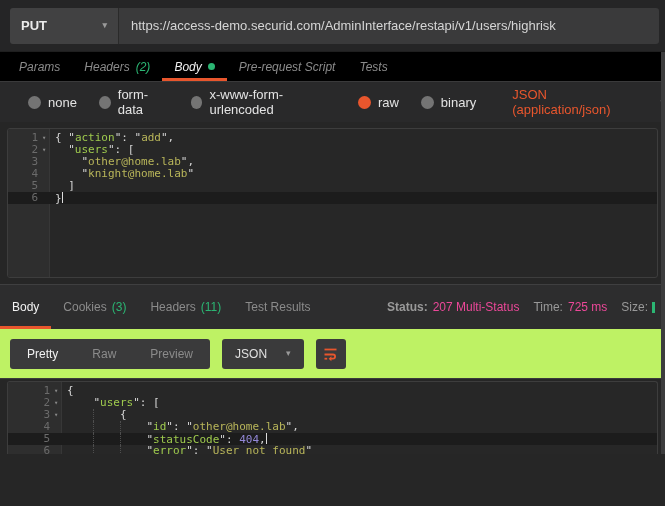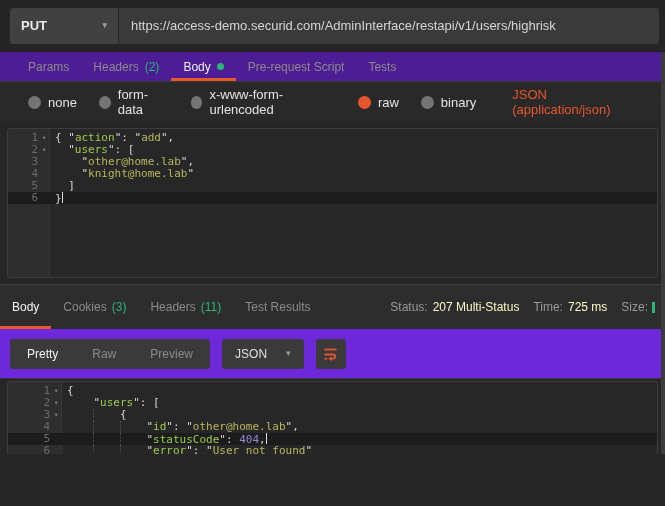--- a/index.html
+++ b/index.html
@@ -17,22 +17,22 @@
             padding:0 6px 0 10px; border-bottom:1px solid #1f1f1f; flex:0 0 auto; }
   .method-select { width:108px; height:36px; background:#414142; border-radius:3px 0 0 3px;
             display:flex; align-items:center; justify-content:space-between; padding:0 11px;
             color:#ececec; font-size:13px; font-weight:bold; cursor:pointer; }
   .chev { font-size:9px; color:#9a9a9a; line-height:1; }
   .url-field { flex:1; height:36px; background:#3a3a3b; border-left:1px solid #2a2a2a;
             border-radius:0 3px 3px 0; display:flex; align-items:center; padding:0 12px;
             color:#d5d5d5; font-size:13px; white-space:nowrap; overflow:hidden; }
 
   
-  .req-tabs { height:30px; background:#4c1d95; border-bottom:1px solid #3a3a3b;
-            display:flex; align-items:stretch; padding-left:16px; font-size:12px; color:#8b8b8b; flex:0 0 auto; }
+  .req-tabs { height:30px; background:#000000; border-bottom:1px solid #3a3a3b;
+            display:flex; align-items:stretch; padding-left:7px; font-size:12px; color:#8b8b8b; flex:0 0 auto;font-style:italic; }
   .rtab { display:flex; align-items:center; gap:6px; padding:3px 12px 0 12px;
             border-bottom:3px solid transparent; cursor:pointer; }
   .rtab.active { color:#f0f0f0; border-bottom-color:#e8562d; }
   .dot { width:7px; height:7px; border-radius:50%; background:#2bb673; }
   .count { color:#2bb673; }
 
   
   .body-type-row { height:40px; background:#29292a; display:flex; align-items:center;
             gap:22px; padding-left:28px; font-size:13px; color:#e3e3e3; flex:0 0 auto; }
   .opt { display:flex; align-items:center; cursor:pointer; }
@@ -72,27 +72,27 @@
   
   .resp-meta { height:45px; background:#2d2d2e; border-top:1px solid #3f3f40;
             display:flex; justify-content:space-between; align-items:stretch;
             font-size:12px; flex:0 0 auto; }
   .resp-tabs { display:flex; align-items:stretch; }
   .resp-tab { display:flex; align-items:center; gap:5px; padding:3px 12px 0 12px;
             color:#8b8b8b; border-bottom:3px solid transparent; cursor:pointer; }
   .resp-tab.active { color:#f2f2f2; border-bottom-color:#e8562d; }
   .resp-status { display:flex; align-items:center; padding-right:10px; color:#999999; }
   .resp-status .lbl { margin-left:14px; }
-  .resp-status .lbl:first-child { margin-left:0; }
-  .sv { color:#fef9c3; margin-left:5px; }
+  .resp-status .lbl:first-child { margin-left:0;font-weight:bold; }
+  .sv { color:#ec4899; margin-left:5px; }
   .size-sliver { width:3px; height:11px; background:#2bb673; margin-left:4px;
             display:inline-block; }
 
   
-  .resp-toolbar { height:50px; background:#6d28d9; border-bottom:1px solid #3a3a3b;
+  .resp-toolbar { height:50px; background:#bef264; border-bottom:1px solid #3a3a3b;
             display:flex; align-items:center; padding-left:10px; gap:12px; flex:0 0 auto; }
   .seg-group { display:flex; background:#3a3a3b; border-radius:3px; overflow:hidden; }
   .seg { padding:8px 17px; font-size:12px; color:#8b8b8b; cursor:pointer; }
   .seg.active { color:#f2f2f2; }
   .lang-dd { display:flex; align-items:center; gap:19px; background:#3a3a3b;
             border-radius:3px; padding:8px 13px; font-size:12px; color:#e0e0e0; cursor:pointer; }
   .wrap-btn { width:30px; height:30px; background:#3a3a3b; border-radius:3px;
             display:flex; align-items:center; justify-content:center; cursor:pointer; }
 
   

